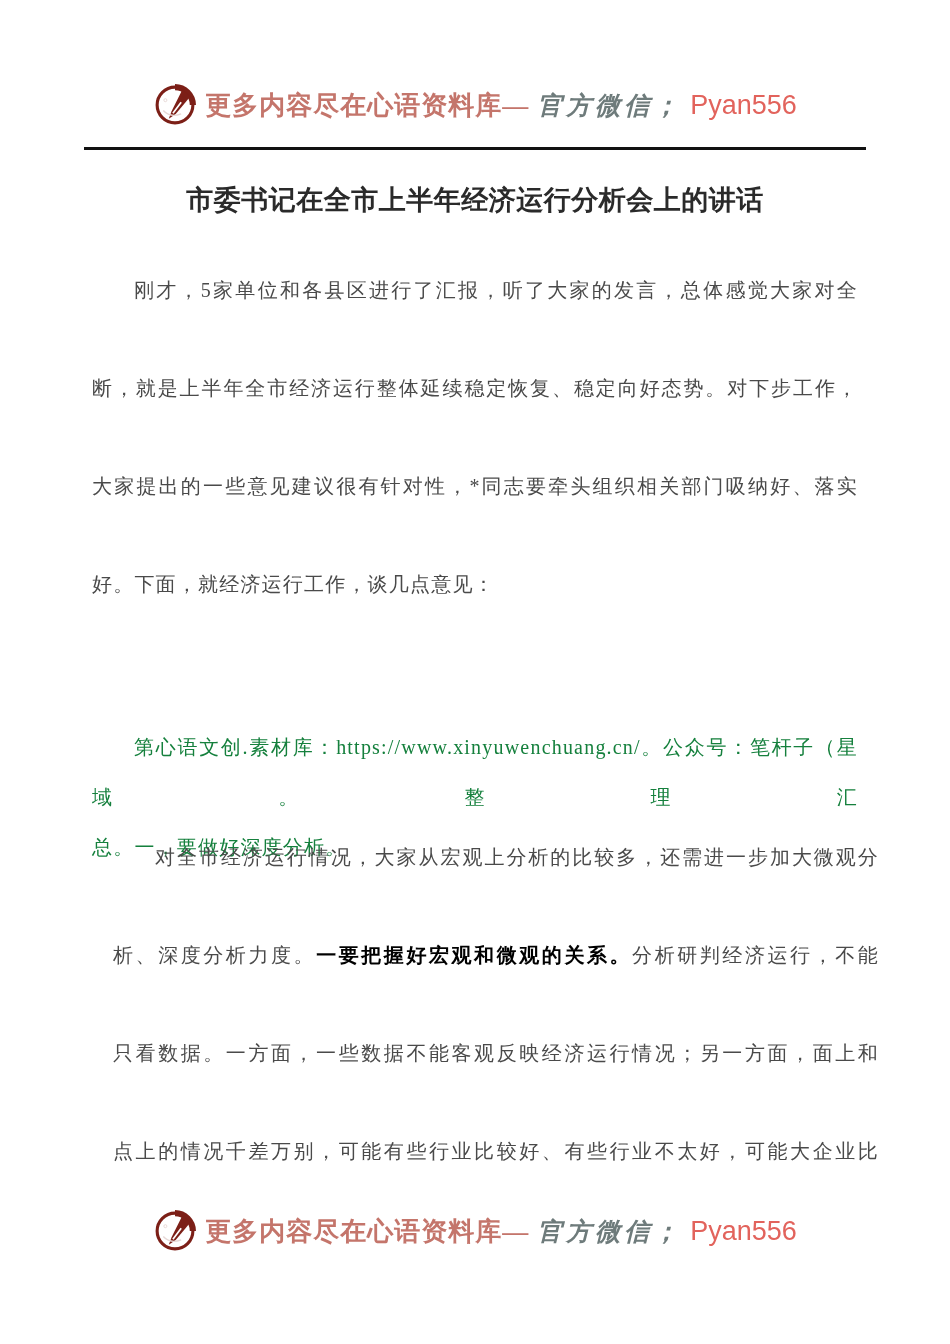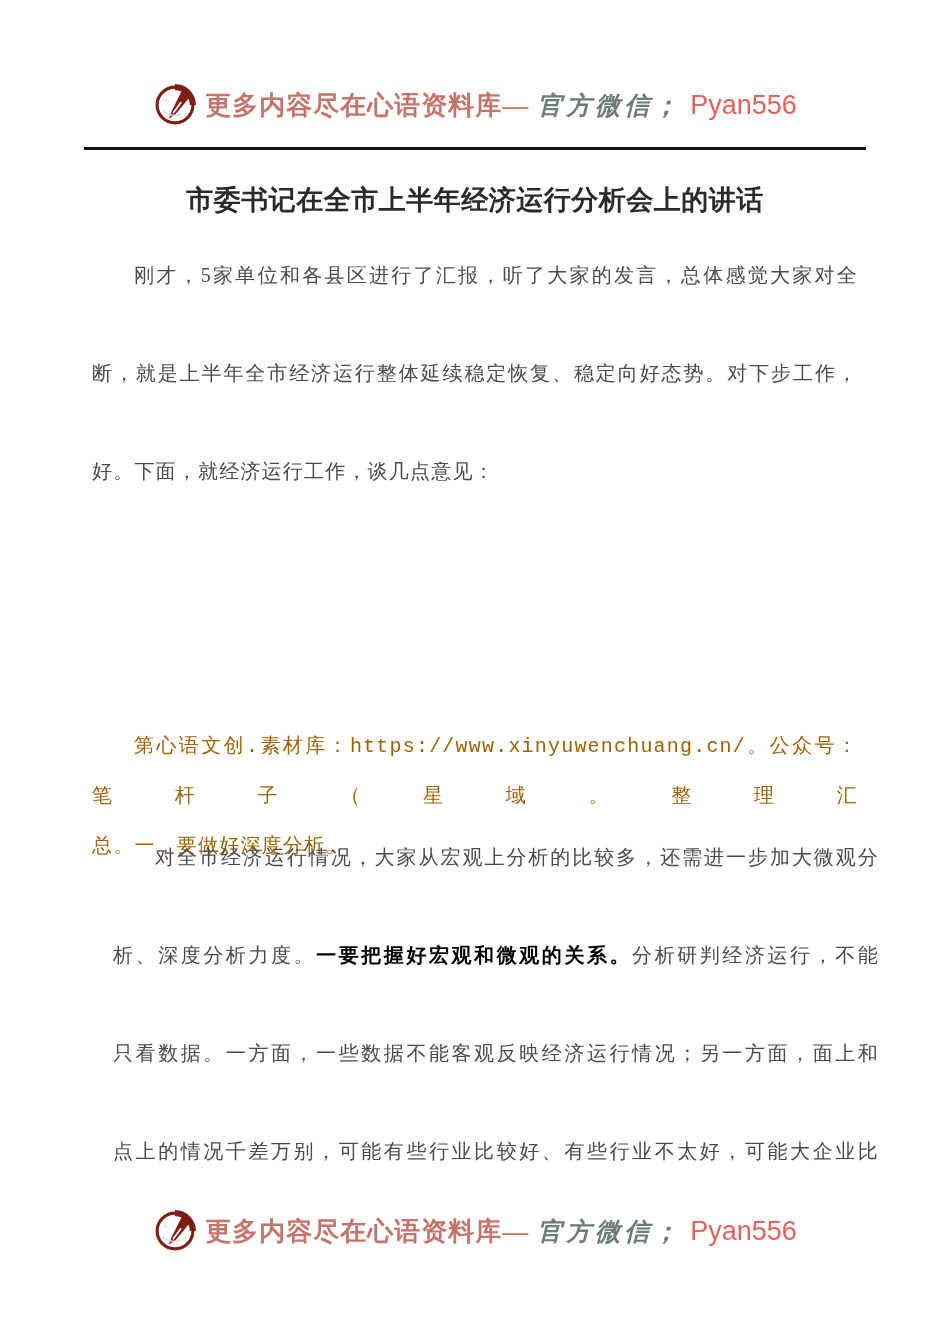--- a/index.html
+++ b/index.html
@@ -40,22 +40,22 @@
     position:absolute;top:164px;left:0;right:0;
     text-align:center;
     font-size:27px;font-weight:bold;color:#2a2a2a;
     letter-spacing:0.5px;
   }
   
   .para{
     position:absolute;left:92px;width:766px;
     font-size:20px;color:#4a4a4a;letter-spacing:1.2px;
   }
-  .p1{top:226px;line-height:98px;}
-  .p2{top:722px;line-height:50px;color:#a16207;font-family:Liberation Mono, monospace;}
+  .p1{top:241px;line-height:98px;}
+  .p2{top:722px;line-height:50px;color:#15803d;}
   .p3{top:808px;line-height:98px;margin-left:21px;}
   .line{text-align:justify;}
   .full{text-align-last:justify;}
   .ind{text-indent:42px;}
   .seg-bold{font-weight:bold;color:#000000;}
 </style>
 </head>
 <body>
 
 <div class="page">
@@ -74,20 +74,21 @@
     <span class="wechat-id">Pyan556</span>
   </div>
 
   <div class="divider"></div>
 
   <h1 class="doc-title">市委书记在全市上半年经济运行分析会上的讲话</h1>
 
   <div class="para p1">
     <div class="line full ind">刚才，5家单位和各县区进行了汇报，听了大家的发言，总体感觉大家对全</div>
     <div class="line full">断，就是上半年全市经济运行整体延续稳定恢复、稳定向好态势。对下步工作，</div>
+    <div class="line full">大家提出的一些意见建议很有针对性，*同志要牵头组织相关部门吸纳好、落实</div>
     <div class="line">好。下面，就经济运行工作，谈几点意见：</div>
   </div>
 
   <div class="para p2">
     <div class="line full ind">第心语文创.素材库：https://www.xinyuwenchuang.cn/。公众号：笔杆子（星域。整理汇</div>
     <div class="line">总。一，要做好深度分析。</div>
   </div>
 
   <div class="para p3">
     <div class="line full ind">对全市经济运行情况，大家从宏观上分析的比较多，还需进一步加大微观分</div>

